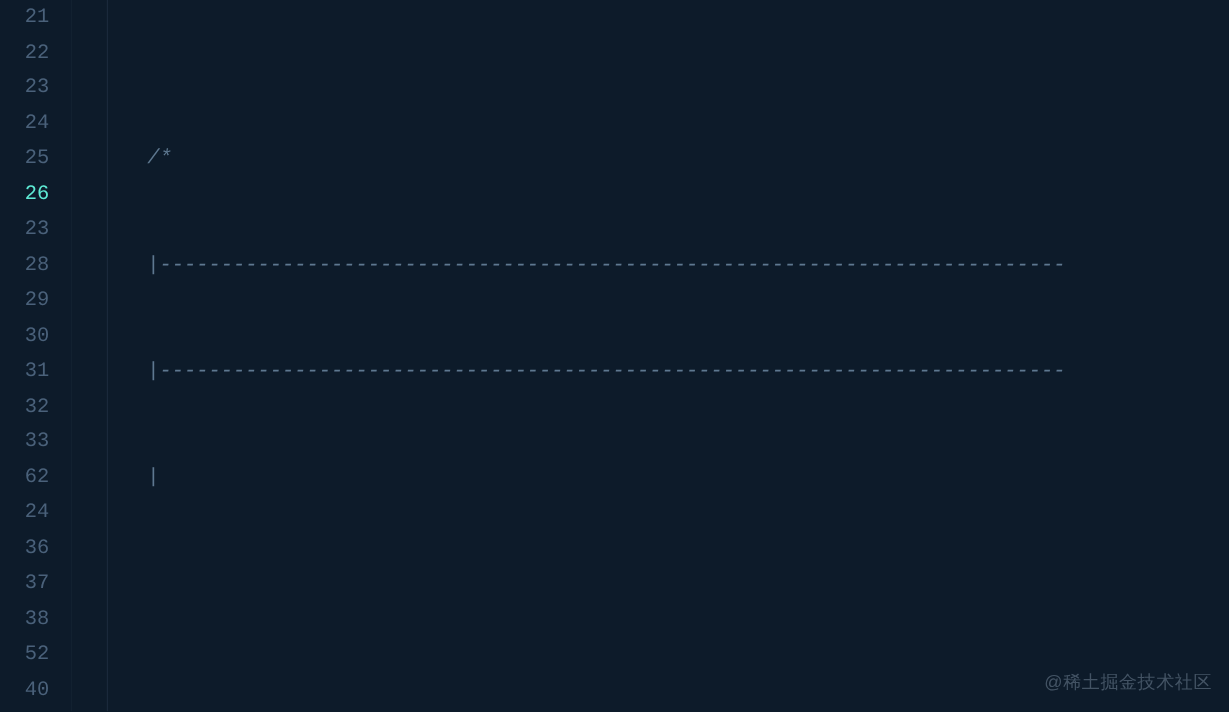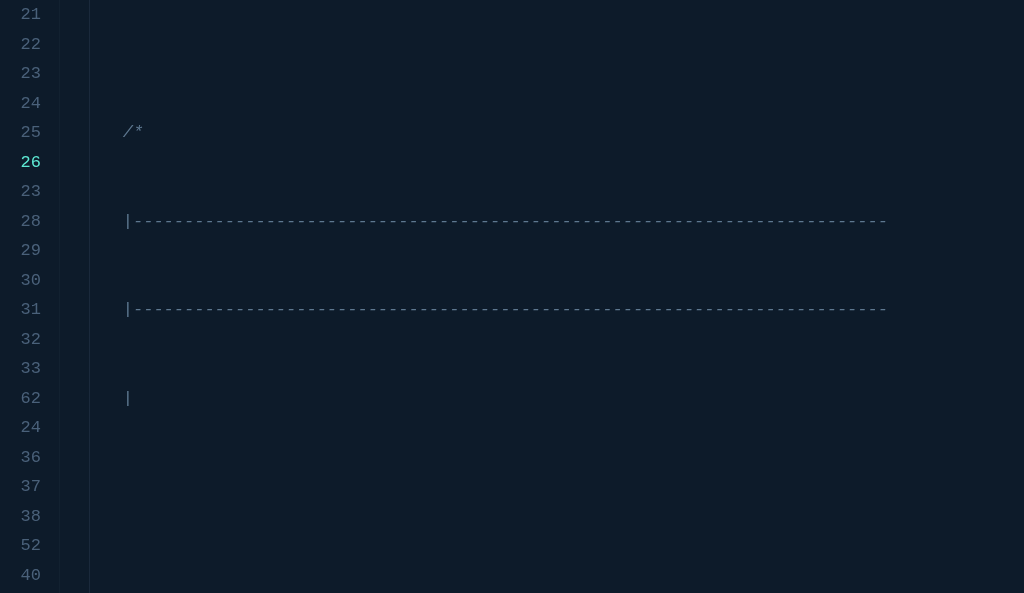--- a/index.html
+++ b/index.html
@@ -121,13 +121,14 @@
     
 
     
 
     
 
     
 
   </div>
 
+  <div class="watermark">@稀土掘金技术社区</div>
 </div>
 
 </body></html>

